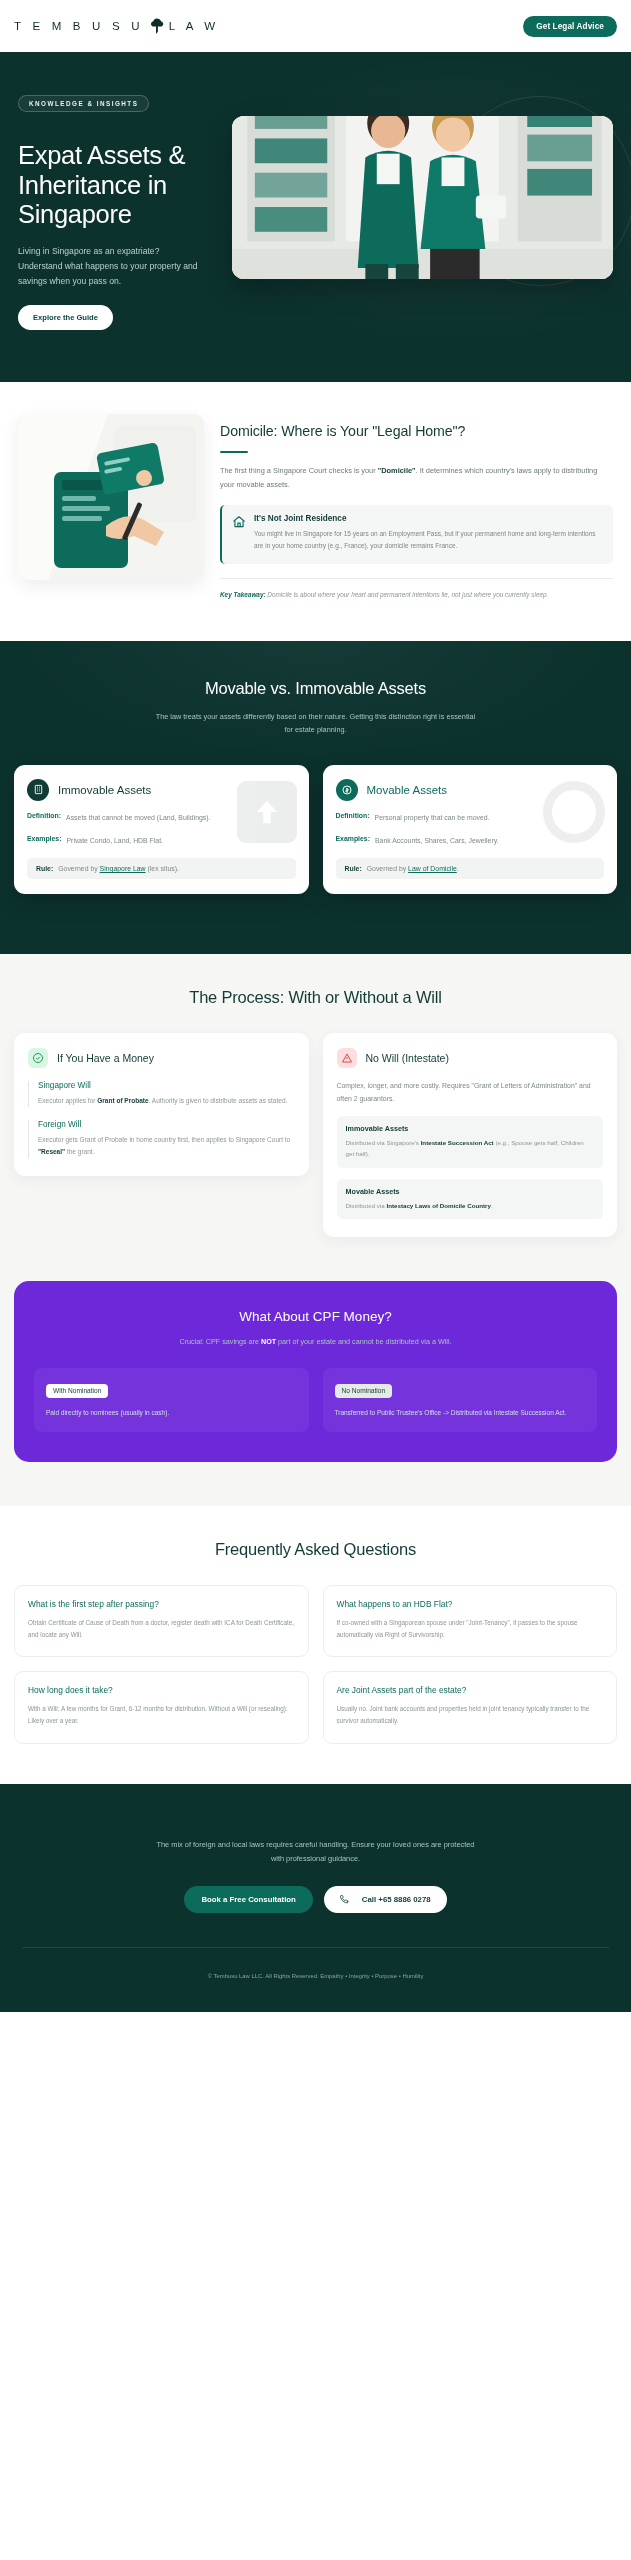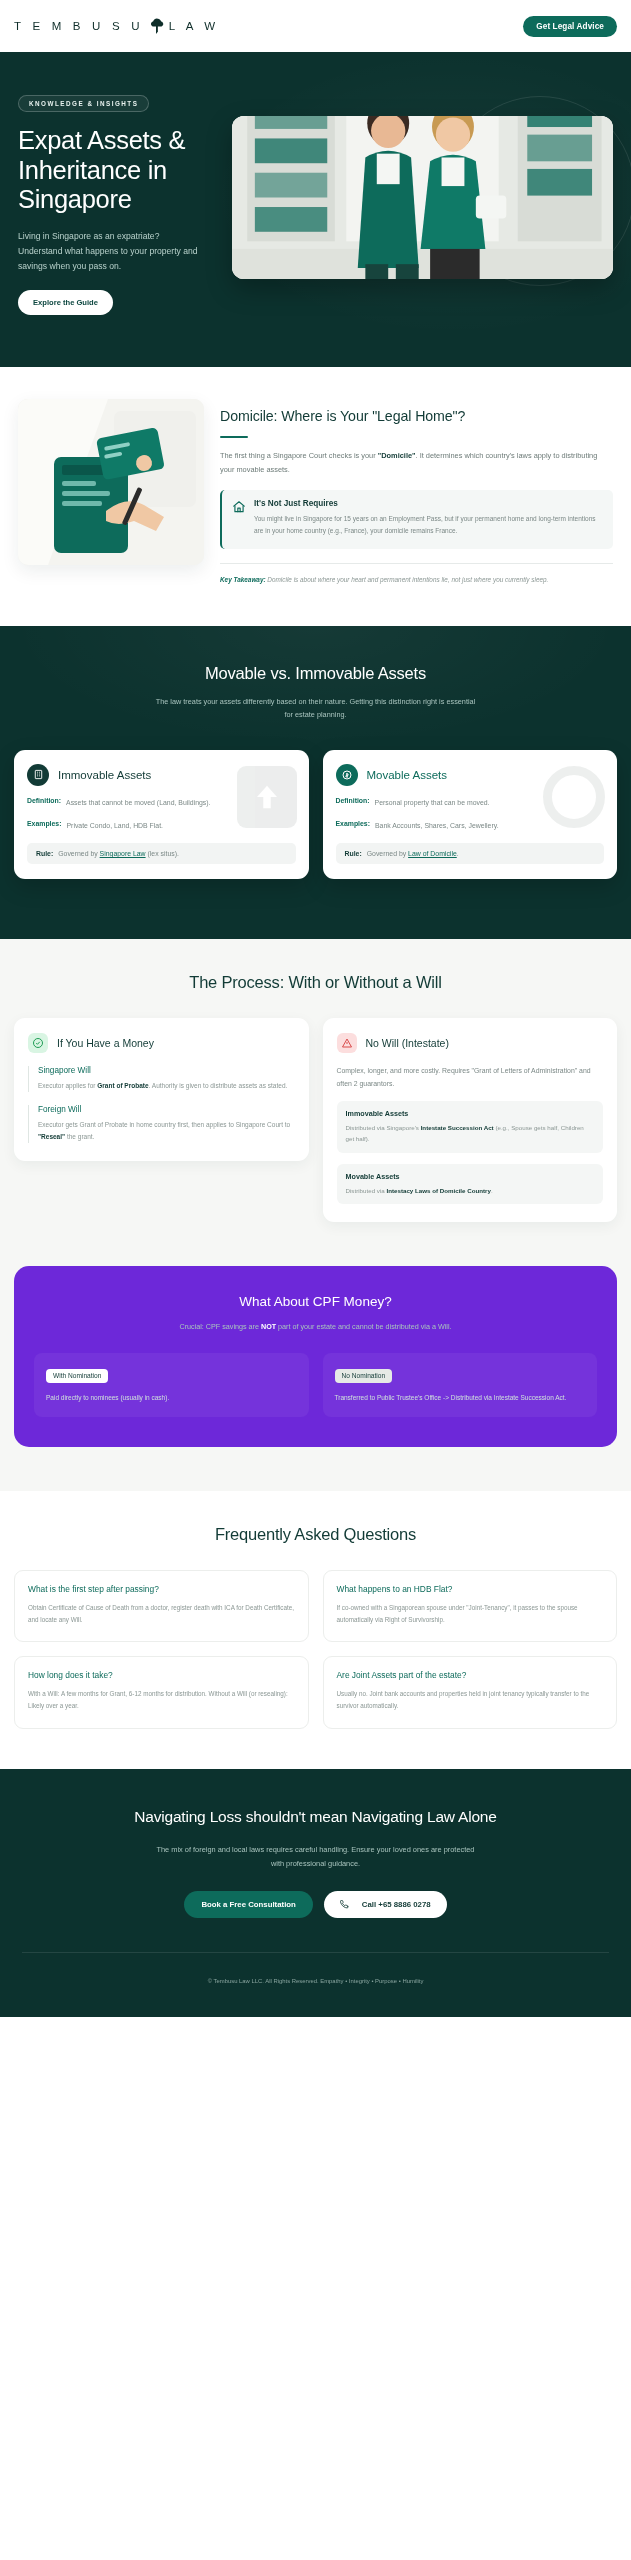--- a/index.html
+++ b/index.html
@@ -42,21 +42,21 @@
   }
   .hero-left { width: 200px; position: relative; z-index:2; }
   .badge {
     display: inline-block; border: 1px solid rgba(255,255,255,.22);
     background: rgba(255,255,255,.055);
     border-radius: 999px; padding: 4px 10px;
     font-size: 6.3px; letter-spacing: 1.5px; font-weight: 700; color: #e9f3f0;
   }
   .hero h1 {
     font-size: 25.5px; line-height: 1.16; font-weight: 400; color: #ffffff;
-    margin-top: 14px; letter-spacing: -.3px;
+    margin-top: 29px; letter-spacing: -.3px;
   }
   .hero p {
     margin-top: 14px; font-size: 8.6px; line-height: 1.75; color: #b9d2cc; max-width: 186px;
   }
   .hero-btn {
     margin-top: 16px; background: #ffffff; color: #0d4740; border: none;
     border-radius: 999px; padding: 8px 15px; font-size: 7.6px; font-weight: 700;
     cursor: pointer;
   }
   .hero-art { flex: 1; position: relative; z-index:2; display:flex; align-items:flex-start; padding-top: 24px;}
@@ -294,21 +294,21 @@
       <div class="body">
         <span>The first thing a Singapore Court checks is your </span><b>"Domicile"</b><span>. It determines which country's laws apply to distributing your movable assets.</span>
       </div>
       <div class="callout">
         <svg class="ico" viewBox="0 0 24 24" fill="none" stroke="currentColor" stroke-width="2" stroke-linecap="round" stroke-linejoin="round">
           <path d="M3 10.5 12 3l9 7.5"></path>
             <path d="M5 10v10h14V10"></path>
             <path d="M10 20v-6h4v6"></path>
         </svg>
         <div>
-          <h4>It's Not Just Requires</h4>
+          <h4>It's Not Joint Residence</h4>
           <p>You might live in Singapore for 15 years on an Employment Pass, but if your permanent home and long-term intentions are in your home country (e.g., France), your domicile remains France.</p>
         </div>
       </div>
       <div class="takeaway">
         <b>Key Takeaway:</b><span> Domicile is about where your heart and permanent intentions lie, not just where you currently sleep.</span>
       </div>
     </div>
   </div>
 
   <div class="assets">
@@ -456,21 +456,20 @@
         <p>With a Will: A few months for Grant, 6-12 months for distribution. Without a Will (or resealing): Likely over a year.</p>
       </div>
       <div class="faq-card">
         <h4>Are Joint Assets part of the estate?</h4>
         <p>Usually no. Joint bank accounts and properties held in joint tenancy typically transfer to the survivor automatically.</p>
       </div>
     </div>
   </div>
 
   <div class="footer">
-    <h2>Navigating Loss shouldn't mean Navigating Law Alone</h2>
     <p>The mix of foreign and local laws requires careful handling. Ensure your loved ones are protected with professional guidance.</p>
     <div class="footer-btns">
       <button class="btn-primary">Book a Free Consultation</button>
       <button class="btn-ghost">
         <svg viewBox="0 0 24 24" width="9" height="9" fill="none" stroke="currentColor" stroke-width="2.2" stroke-linecap="round" stroke-linejoin="round">
             <path d="M21 16.9v2.2a2 2 0 01-2.2 2 19.6 19.6 0 01-8.5-3 19.3 19.3 0 01-6-6 19.6 19.6 0 01-3-8.6A2 2 0 013.3 1.4h2.2a2 2 0 012 1.7c.1 1 .4 1.9.7 2.8a2 2 0 01-.5 2.1L6.8 9.2a16 16 0 006 6l1.2-1a2 2 0 012.1-.4c.9.3 1.8.6 2.8.7a2 2 0 011.7 2z"></path>
           </svg>
         <span>Call +65 8886 0278</span>
       </button>
     </div>

